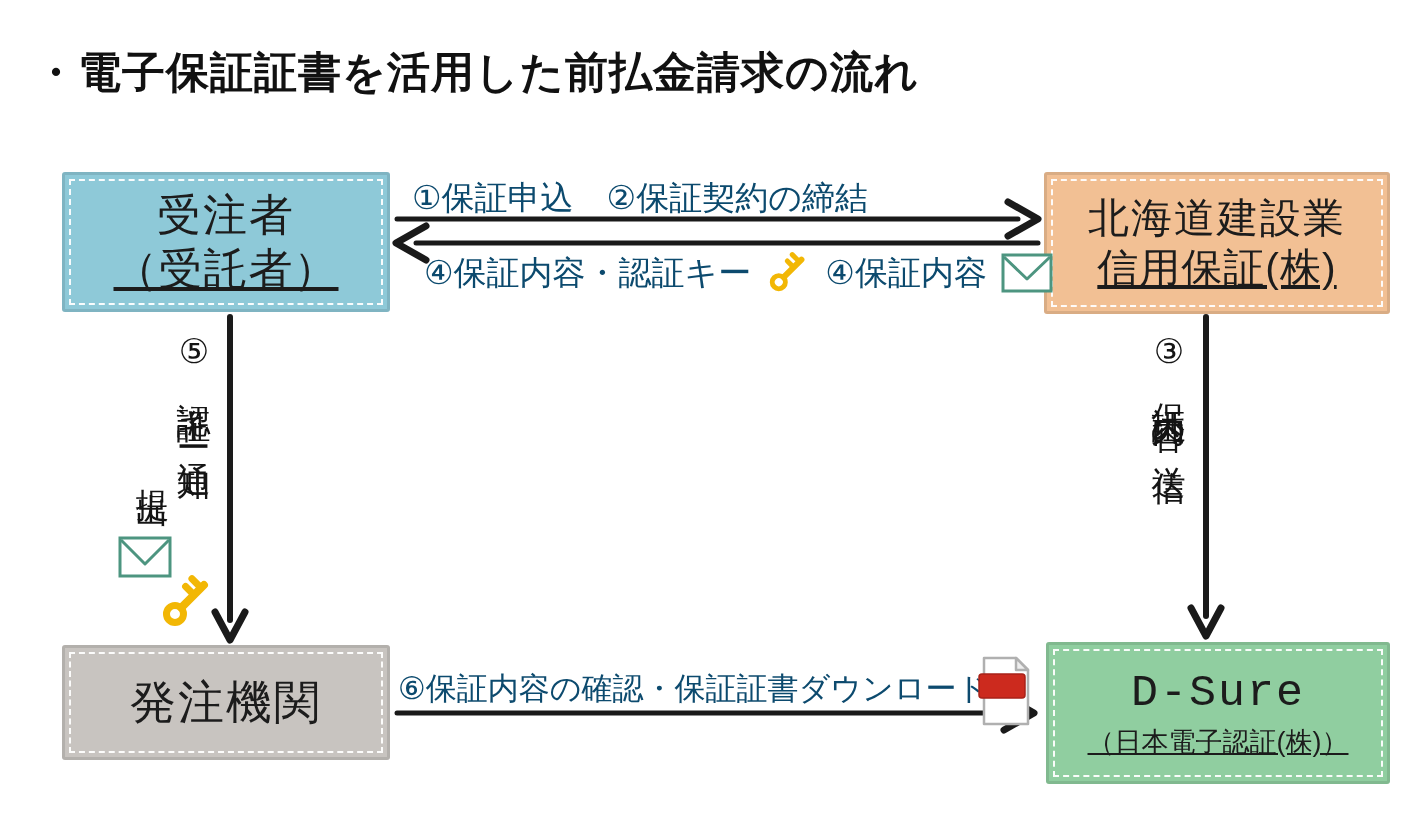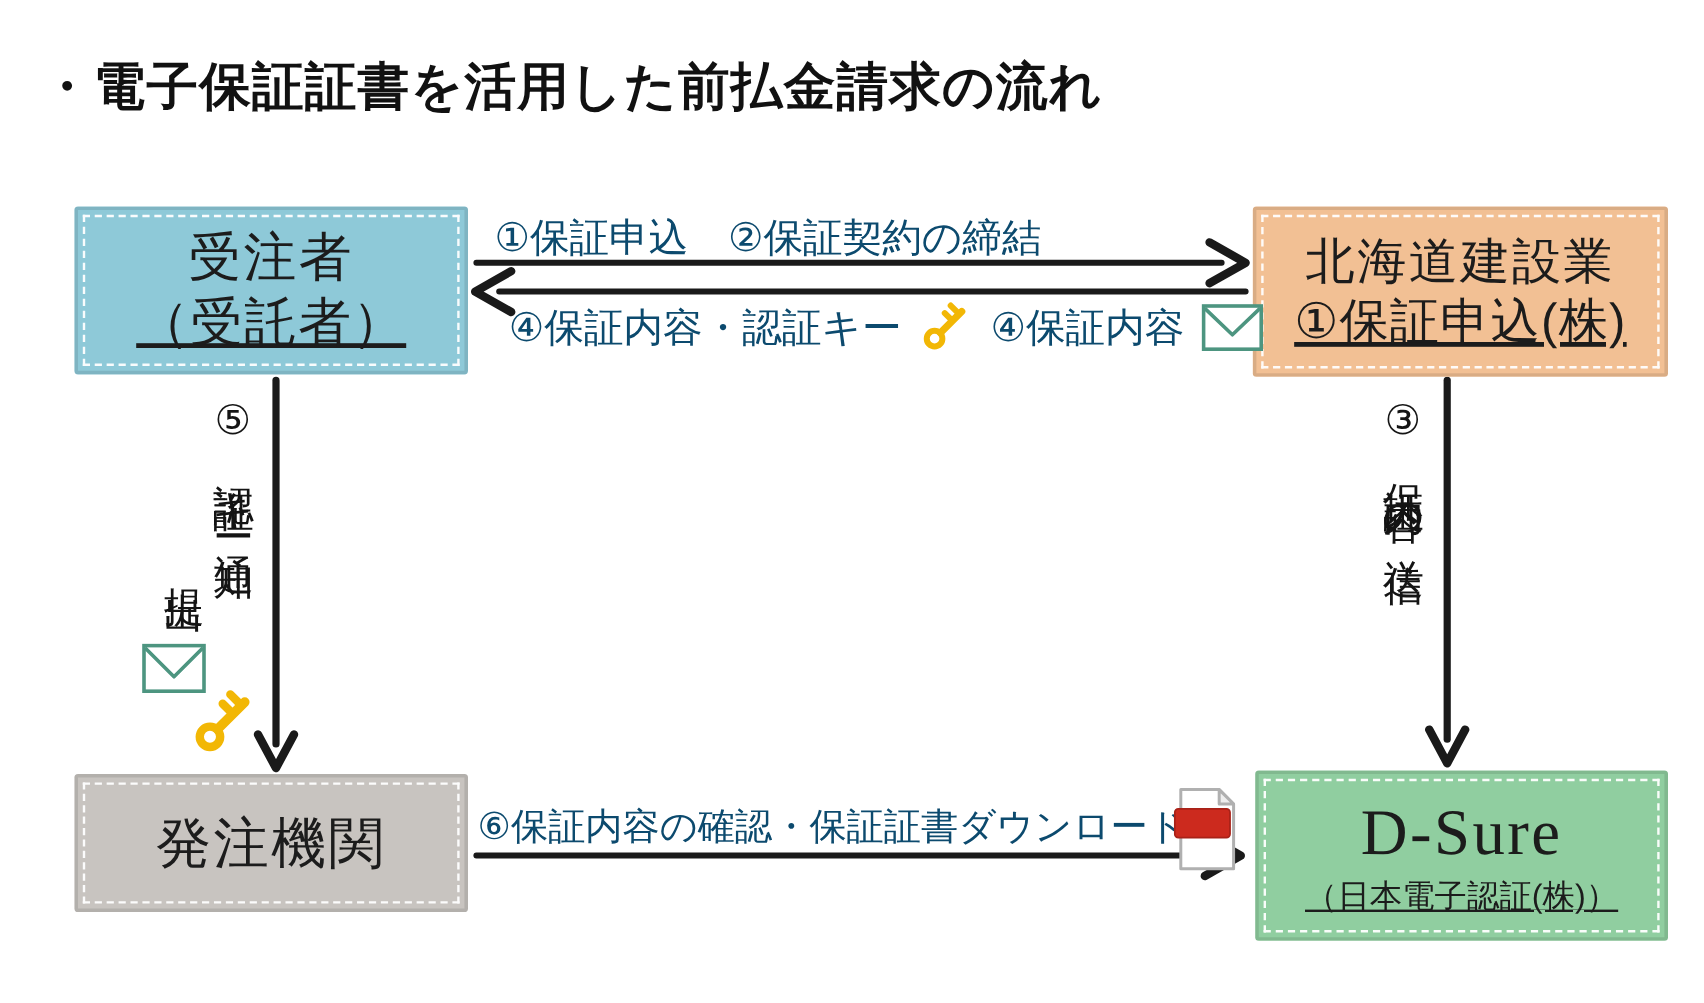--- a/index.html
+++ b/index.html
@@ -28,21 +28,21 @@
     color:#1c1c1c;
   }
   .node .l1{font-size:44px;line-height:1.22;letter-spacing:2px;}
   .node .l2{font-size:44px;line-height:1.22;letter-spacing:1px;text-decoration:underline;}
   #box-contractor{left:62px;top:172px;width:328px;height:140px;}
   #box-guarantor{left:1044px;top:172px;width:346px;height:142px;}
   #box-guarantor .l1,#box-guarantor .l2{font-size:41px;}
   #box-orderer{left:62px;top:645px;width:328px;height:115px;}
   #box-orderer .l1{font-size:46px;}
   #box-dsure{left:1046px;top:642px;width:344px;height:142px;}
-  #box-dsure .l1{font-family:Liberation Serif, serif;font-size:54px;font-weight:500;letter-spacing:2px;}
+  #box-dsure .l1{font-family:Liberation Mono, monospace;font-size:45px;font-weight:500;letter-spacing:2px;}
   #box-dsure .l2{font-size:27px;margin-top:4px;letter-spacing:0;}
   
   .flow-label{position:absolute;font-size:33px;white-space:nowrap;color:#0c4a6e;}
   #label-step12{left:412px;top:176px;}
   #label-step4{left:424px;top:250px;display:flex;align-items:center;gap:14px;}
   #label-step6{left:398px;top:668px;font-size:31px;display:flex;align-items:flex-start;}
   .vtext{
     position:absolute;
     writing-mode:vertical-rl;
     font-size:34px;letter-spacing:5px;color:#141414;
@@ -96,21 +96,21 @@
     </g>
   </svg>
 
   <div class="node" id="box-contractor" style="background:#8ec9d8">
     <div class="l1">受注者</div>
     <div class="l2">（受託者）</div>
   </div>
 
   <div class="node" id="box-guarantor" style="background:#f2c094">
     <div class="l1">北海道建設業</div>
-    <div class="l2">①保証申込(株)</div>
+    <div class="l2">信用保証(株)</div>
   </div>
 
   <div class="node" id="box-orderer" style="background:#c8c4c0">
     <div class="l1">発注機関</div>
   </div>
 
   <div class="node" id="box-dsure" style="background:#90cea0">
     <div class="l1">D-Sure</div>
     <div class="l2">（日本電子認証(株)）</div>
   </div>

